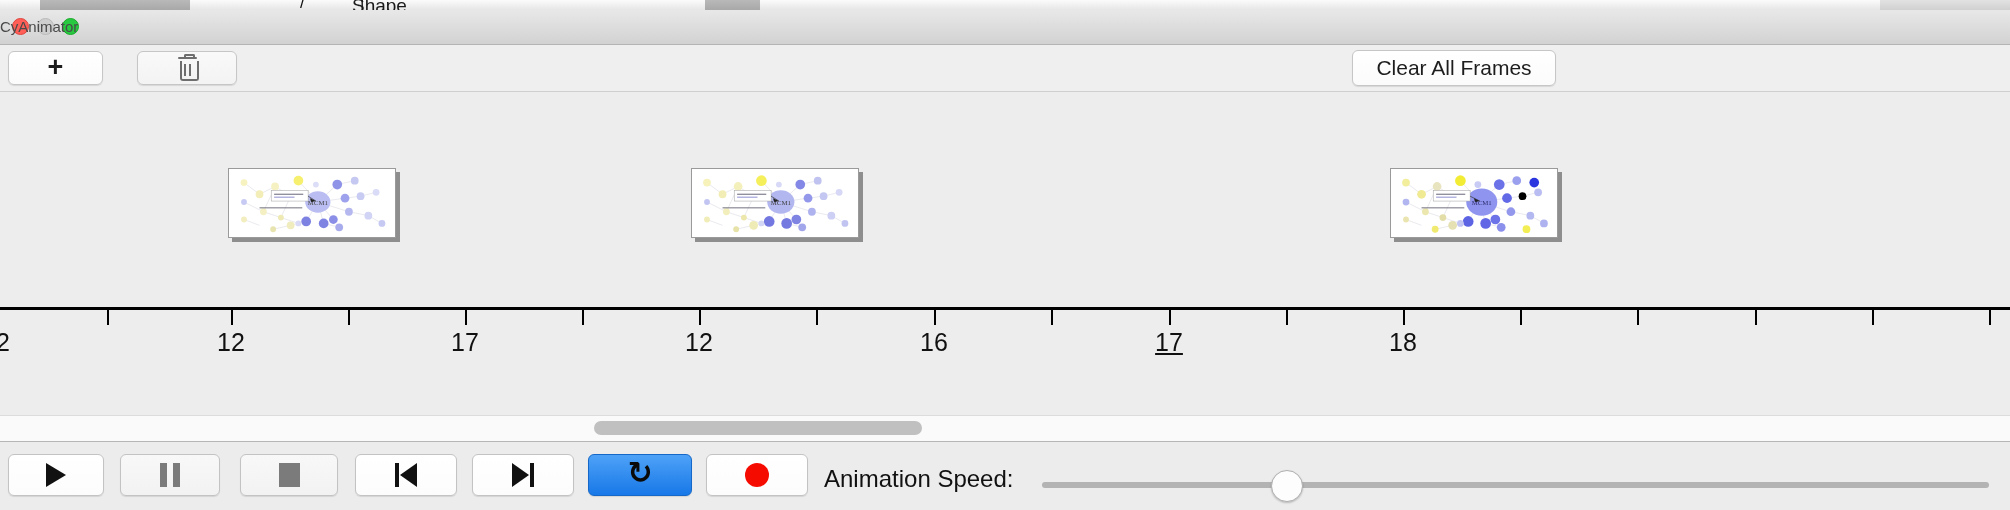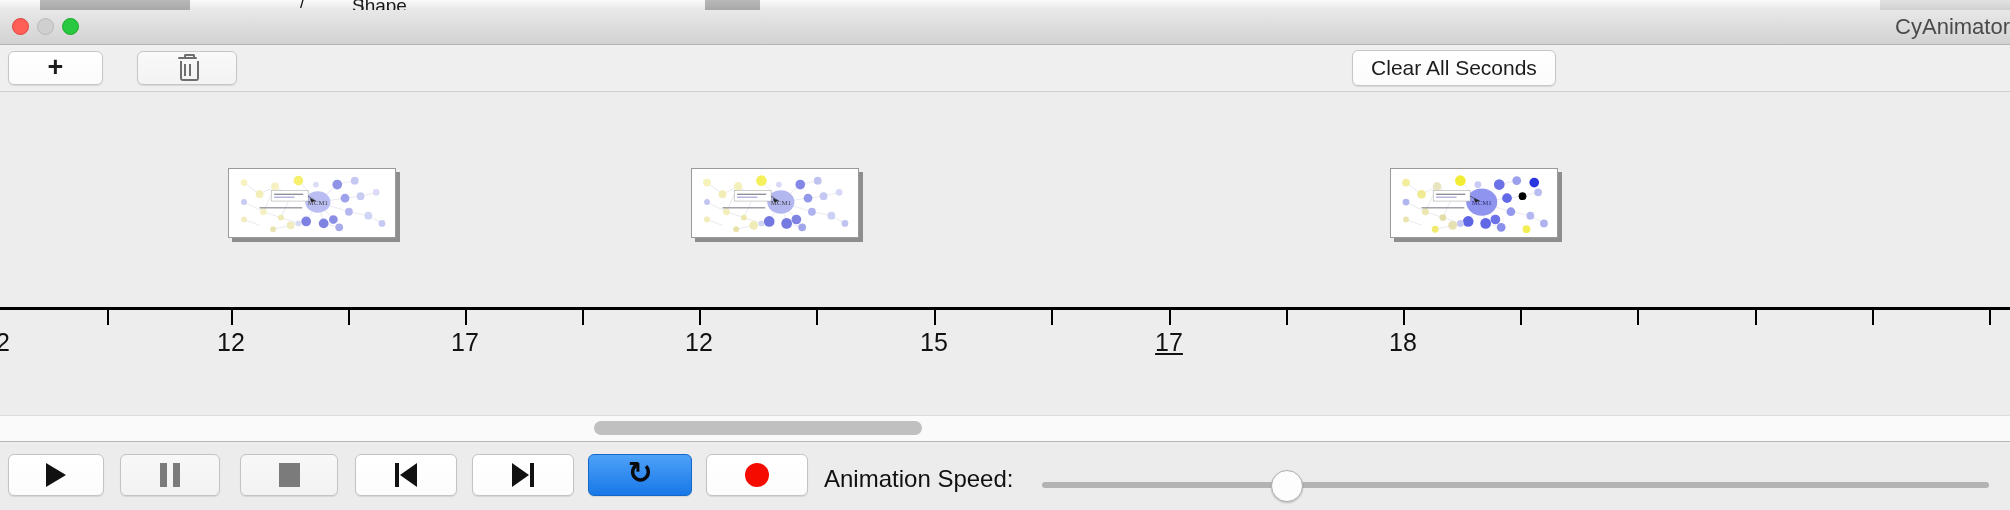--- a/index.html
+++ b/index.html
@@ -24,21 +24,21 @@
   
   .titlebar{position:absolute;left:0;top:10px;width:2010px;height:34px;
     background:linear-gradient(#e8e8e8,#d2d2d2);
     border-bottom:1px solid #b4b4b4;}
   .lights{position:absolute;left:12px;top:8px;display:flex;gap:8px;align-items:center;}
   .light{width:17px;height:17px;border-radius:50%;box-sizing:border-box;}
   .light.red{background:#ff5f57;border:1px solid #e0443e;}
   .light.yellow{background:#cfcfcf;border:1px solid #b9b9b9;}
   .light.green{background:#28c840;border:1px solid #1aab29;}
   .title{position:absolute;left:0;top:0;width:2010px;height:34px;
-    line-height:34px;text-align:right;font-size:22px;color:#4a4a4a;}
+    line-height:34px;text-align:left;font-size:15px;color:#4a4a4a;}
 
   
   .toolbar{position:absolute;left:0;top:45px;width:2010px;height:46px;
     background:#efefef;border-bottom:1px solid #cfcfcf;}
   .btn{position:absolute;box-sizing:border-box;border:1px solid #c6c6c6;
     border-radius:6px;background:linear-gradient(#ffffff,#fbfbfb);
     box-shadow:0 1px 1px rgba(0,0,0,.10);
     display:flex;align-items:center;justify-content:center;
     font-size:19px;color:#1d1d1d;cursor:default;}
   .btn.flat{background:linear-gradient(#f9f9f9,#f3f3f3);}
@@ -155,21 +155,21 @@
     </div>
     <div class="btn flat" id="delete-frame-button">
       <span class="trash">
         <span class="handle"></span>
         <span class="lid"></span>
         <span class="can"></span>
         <span class="bar" style="left:6px;"></span>
         <span class="bar" style="left:11px;"></span>
       </span>
     </div>
-    <div class="btn" id="clear-all-frames-button">Clear All Seconds</div>
+    <div class="btn" id="clear-all-frames-button">Clear All Frames</div>
   </div>
 
   <div class="timeline">
 
     <div class="frame" style="left:228px;top:76px;width:168px;height:70px;">
       <div class="shadow"></div>
       <div class="plate">
         <svg viewBox="0 0 168 70">
           <g stroke="#c9c9d6" stroke-width="0.4" fill="none">
             <path d="M14 14 L30 26 M30 26 L46 18 M46 18 L62 28 M62 28 L90 34 M90 34 L70 12 M90 34 L110 16 M110 16 L128 12 M90 34 L118 30 M118 30 L134 28 M90 34 L122 44 M90 34 L106 52 M90 34 L78 54 M78 54 L62 58 M62 58 L44 62 M90 34 L96 56 M96 56 L112 60 M14 34 L34 44 M34 44 L52 50 M52 50 L70 56 M14 52 L30 58 M134 28 L150 24 M122 44 L142 48 M142 48 L156 56 M46 18 L34 44 M62 28 L52 50"></path>
@@ -331,21 +331,21 @@
         <div class="tick" style="left: 1637px;"></div>
         <div class="tick" style="left: 1755px;"></div>
         <div class="tick" style="left: 1872px;"></div>
         <div class="tick" style="left: 1989px;"></div>
       </div>
     <div id="tick-labels">
         <div class="tlabel" style="left: 3px;">2</div>
         <div class="tlabel" style="left: 231px;">12</div>
         <div class="tlabel" style="left: 465px;">17</div>
         <div class="tlabel" style="left: 699px;">12</div>
-        <div class="tlabel" style="left: 934px;">15</div>
+        <div class="tlabel" style="left: 934px;">16</div>
         <div class="tlabel" style="left: 1169px; text-decoration: underline;">17</div>
         <div class="tlabel" style="left: 1403px;">18</div>
       </div>
   </div>
 
   <div class="scroll-track">
     <div class="scroll-thumb" style="left: 594px; width: 328px;"></div>
   </div>
 
   <div class="transport">

